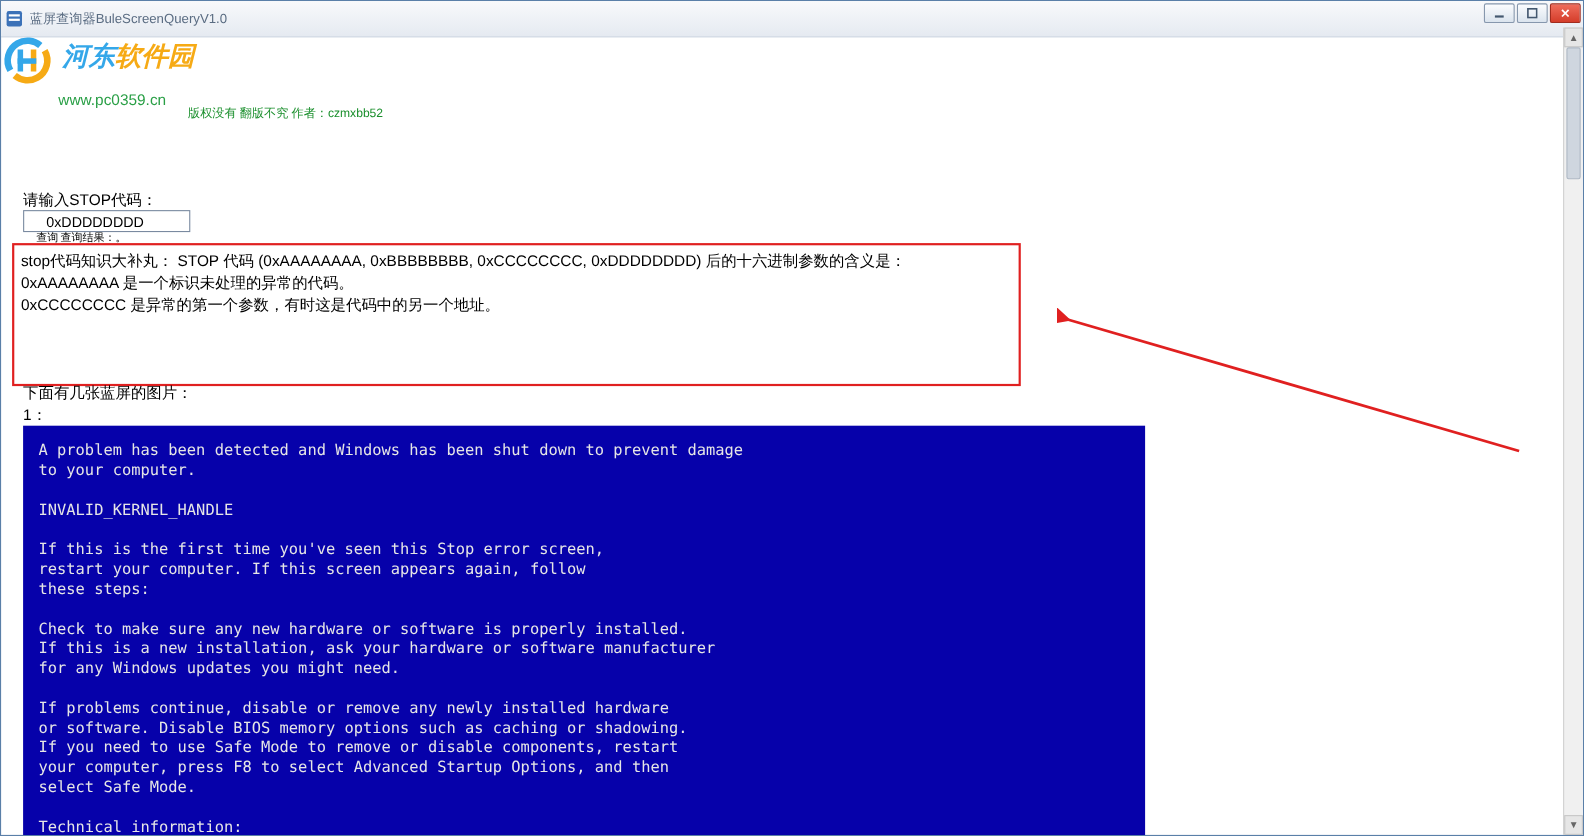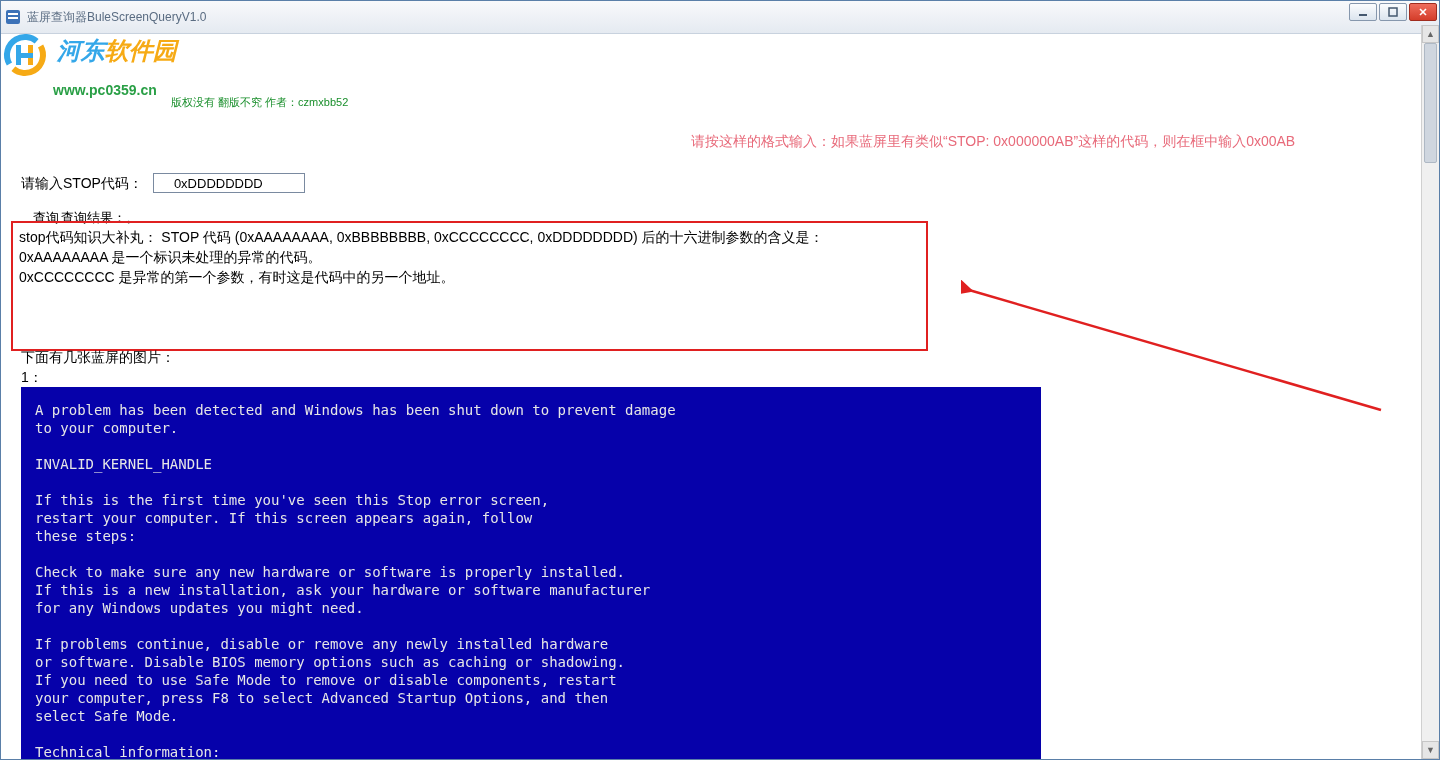--- a/index.html
+++ b/index.html
@@ -69,50 +69,50 @@
   top: 6px; left: 0px;
   width: 210px;
   opacity: 0.95;
   pointer-events: none;
 }
 .watermark-logo .logo-shape {
   display: inline-block; vertical-align: middle;
 }
 .watermark-logo .txt1 { color:#2aa3e8; font-size:24px; font-weight:bold; font-style:italic; margin-left:4px;}
 .watermark-logo .txt2 { color:#f6a609; font-size:24px; font-weight:bold; font-style:italic;}
-.watermark-logo .url { color:#1e9a3c; font-size:14px; font-weight:bold; margin-top:2px; margin-left:52px;}
+.watermark-logo .url { color:#1e9a3c; font-size:14px; font-weight:normal; margin-top:2px; margin-left:52px;}
 .copyright {
   position: absolute;
   top: 70px; left: 170px;
   color: #1a8f2c; font-size: 11px;
 }
 .hint {
   position: absolute;
   top: 108px; left: 690px;
   color: #e86a7a; font-size: 14px;
   white-space: nowrap;
 }
 .input-row {
   position: absolute;
   top: 148px; left: 20px;
-  display: flex; align-items: flex-end;
-  font-size: 14px; color: #000;
+  display: flex; align-items: flex-start;
+  font-size: 14px; color: #000; flex-direction: column;
 }
 .input-row label { margin-right: 10px; }
 .input-row input {
   width: 152px; height: 20px;
   border: 1px solid #7a8aa0;
   padding: 0 20px;
   font-size: 13px;
   font-family: inherit;
 }
 .query-caption {
   position: absolute;
   top: 184px; left: 30px;
-  font-size: 13px; color: #000;
+  font-size: 10px; color: #000;
 }
 .query-caption .btn-like {
   padding: 0 2px;
 }
 .result-box {
   position: absolute;
   top: 196px; left: 10px;
   width: 917px;
   height: 130px;
   border: 2px solid #e02020;
@@ -194,21 +194,20 @@
           <rect x="27" y="14" width="5" height="20" fill="#f6a609"></rect>
           <rect x="15" y="22" width="17" height="5" fill="#2aa3e8"></rect>
         </svg>
       </span>
       <span class="txt1">河东</span><span class="txt2">软件园</span>
       <div class="url">www.pc0359.cn</div>
     </div>
 
     <div class="copyright">版权没有  翻版不究  作者：czmxbb52</div>
 
-    <div class="hint">请按这样的格式输入：如果蓝屏里有类似“STOP: 0x000000AB”这样的代码，则在框中输入0x00AB</div>
 
     <div class="input-row">
       <label>请输入STOP代码：</label>
       <input type="text" value="0xDDDDDDDD" style="">
     </div>
 
     <div class="query-caption">
       <span class="btn-like">查询</span><span>查询结果：。</span>
     </div>
 

